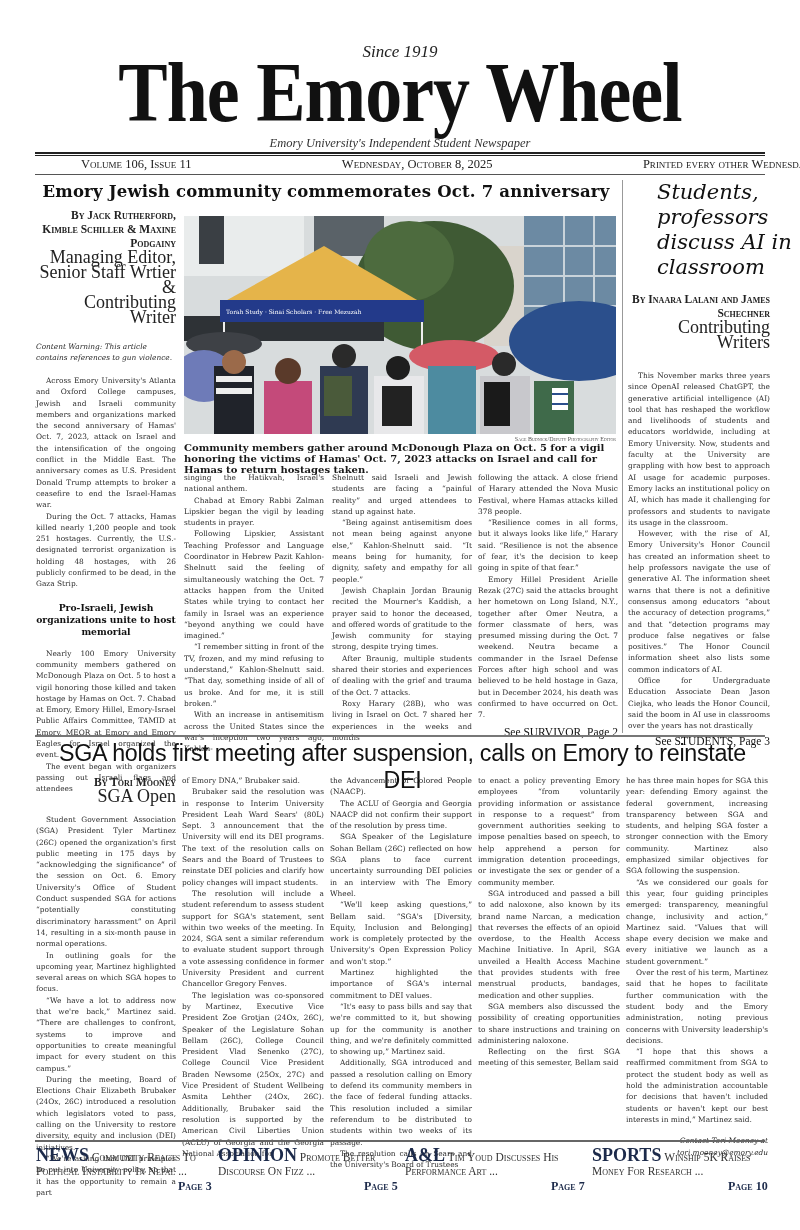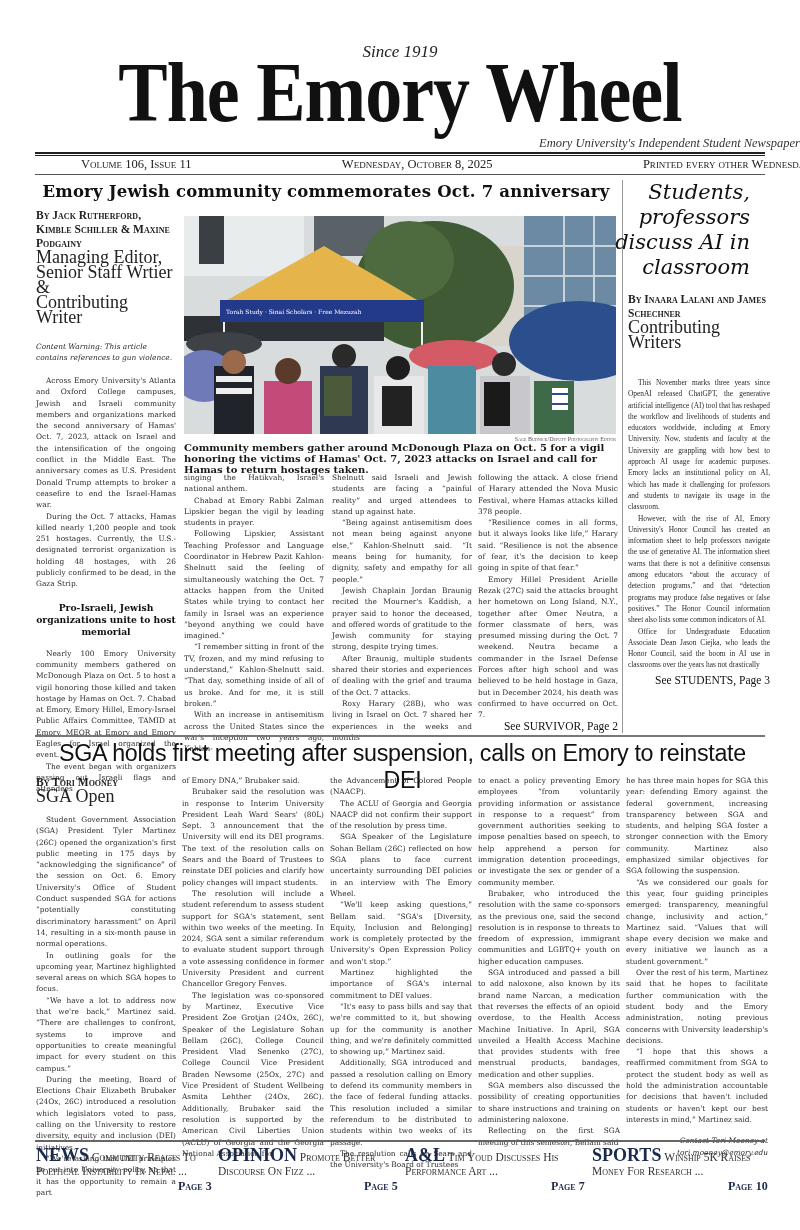--- a/index.html
+++ b/index.html
@@ -5,55 +5,55 @@
   * { box-sizing: border-box; margin: 0; padding: 0; }
   html, body { width: 800px; height: 1230px; background: #ffffff; overflow: hidden; }
   body { font-family: "DejaVu Serif", serif; color: #1a1a1a; position: relative; }
 
   .masthead { position: absolute; left: 0; top: 0; width: 800px; height: 150px; text-align: center; }
   .since { position: absolute; top: 42px; left: 0; width: 800px; text-align: center;
     font-family: "Liberation Serif", serif; font-style: italic; font-size: 17px; color: #222; }
   .nameplate { position: absolute; top: 50px; left: 0; width: 800px; text-align: center;
     font-family: "Liberation Serif", serif; font-weight: bold; font-size: 74px; letter-spacing: -1px;
     color: #111; transform: scaleY(1.15); transform-origin: top center; line-height: 1; }
-  .tagline { position: absolute; top: 136px; left: 0; width: 800px; text-align: right;
+  .tagline { position: absolute; top: 136px; left: 0; width: 800px; text-align: center;
     font-family: "Liberation Serif", serif; font-style: italic; font-size: 12.5px; color: #333; }
 
   .folio-rule-top { position: absolute; left: 35px; width: 730px; top: 152px; height: 2px; background: #222; }
   .folio-rule-top2 { position: absolute; left: 35px; width: 730px; top: 155px; height: 1px; background: #222; }
   .folio { position: absolute; left: 35px; width: 730px; top: 157px; height: 16px;
     font-family: "Liberation Serif", serif; font-variant: small-caps; font-size: 12.5px; color: #222;
     display: flex; justify-content: space-between; margin-left: 46px; }
   .folio-rule-bot { position: absolute; left: 35px; width: 730px; top: 174px; height: 1px; background: #555; }
 
   .hed1 { position: absolute; left: 36px; top: 182px; width: 580px; text-align: center;
     font-family: "DejaVu Serif", serif; font-weight: bold; font-size: 16.5px; color: #111; letter-spacing: 0.2px; }
   .vrule { position: absolute; left: 622px; top: 180px; width: 1px; height: 553px; background: #999; }
 
-  .byline { font-family: "Liberation Serif", serif; text-align: left; color: #222; }
+  .byline { font-family: "Liberation Serif", serif; text-align: right; color: #222; }
   .byline .by { font-variant: small-caps; font-weight: bold; font-size: 11.5px; line-height: 14px; }
   .byline .role { font-size: 18px; line-height: 15px; }
 
   .col { position: absolute; font-family: "DejaVu Serif", serif; font-size: 7.4px; line-height: 11.3px;
     color: #2a2a2a; text-align: justify; }
   .col p { text-indent: 10px; }
   .col p.noind { text-indent: 0; }
   .cw { font-style: italic; font-size: 7.4px; line-height: 11px; text-align: left; }
   .subhed { font-weight: bold; font-size: 9.2px; line-height: 12px; text-align: center; color: #111; text-indent: 0 !important; }
 
   .photo { position: absolute; left: 184px; top: 216px; width: 432px; height: 218px; overflow: hidden; background: #cfd4d6; }
   .credit { position: absolute; left: 184px; top: 436px; width: 432px; text-align: right;
     font-family: "Liberation Serif", serif; font-variant: small-caps; font-size: 6px; color: #555; }
   .caption { position: absolute; left: 184px; top: 442px; width: 436px;
     font-family: "DejaVu Serif", serif; font-weight: bold; font-size: 10px; line-height: 11px; color: #1a1a1a; }
 
   .jump { font-family: "Liberation Serif", serif; font-size: 11.5px; color: #111; text-align: right; }
   .jump b { font-weight: normal; }
 
-  .ai-hed { position: absolute; left: 608px; top: 180px; width: 142px; text-align: right;
+  .ai-hed { position: absolute; left: 657px; top: 180px; width: 142px; text-align: left;
     font-family: "DejaVu Serif", serif; font-style: italic; font-size: 21px; line-height: 25px; color: #111; }
 
   .hrule-mid { position: absolute; left: 35px; width: 730px; top: 735px; height: 2px; background: #777; }
   .sga-hed { position: absolute; left: 35px; top: 740px; width: 735px; text-align: center;
     font-family: "Liberation Sans", sans-serif; font-size: 23.5px; color: #111; letter-spacing: -0.3px;
     transform: scaleX(0.99); }
 
   .hrule-bot { position: absolute; left: 35px; width: 730px; top: 1140px; height: 2px; background: #666; }
 
   .teaser { position: absolute; top: 1148px; font-family: "Liberation Serif", serif; color: #333; font-size: 11px; line-height: 14px; }
@@ -168,34 +168,34 @@
   <p>“Being against antisemitism does not mean being against anyone else,” Kahlon-Shelnutt said. “It means being for humanity, for dignity, safety and empathy for all people.”</p>
   <p>Jewish Chaplain Jordan Braunig recited the Mourner's Kaddish, a prayer said to honor the deceased, and offered words of gratitude to the Jewish community for staying strong, despite trying times.</p>
   <p>After Braunig, multiple students shared their stories and experiences of dealing with the grief and trauma of the Oct. 7 attacks.</p>
   <p>Roxy Harary (28B), who was living in Israel on Oct. 7 shared her experiences in the weeks and months</p>
 </div>
 
 <div class="col" style="left:478px; top:472px; width:140px;">
   <p class="noind">following the attack. A close friend of Harary attended the Nova Music Festival, where Hamas attacks killed 378 people.</p>
   <p>“Resilience comes in all forms, but it always looks like life,” Harary said. “Resilience is not the absence of fear, it's the decision to keep going in spite of that fear.”</p>
   <p>Emory Hillel President Arielle Rezak (27C) said the attacks brought her hometown on Long Island, N.Y., together after Omer Neutra, a former classmate of hers, was presumed missing during the Oct. 7 weekend. Neutra became a commander in the Israel Defense Forces after high school and was believed to be held hostage in Gaza, but in December 2024, his death was confirmed to have occurred on Oct. 7.</p>
-  <div class="jump" style="margin-top:0;">
+  <div class="jump" style="margin-top:6px;">
     <span>See </span><b>SURVIVOR</b><span>, Page 2</span>
   </div>
 </div>
 
 <div class="vrule"></div>
 
 <div class="ai-hed">Students, professors discuss AI in classroom</div>
 <div class="col" style="left:628px; top:292px; width:142px;">
   <div class="byline">
     <div class="by">By Inaara Lalani and James Schechner</div>
     <div class="role">Contributing Writers</div>
   </div>
-  <div style="margin-top:27px;font-family:Liberation Serif, serif;">
+  <div style="margin-top:20px;">
     <p>This November marks three years since OpenAI released ChatGPT, the generative artificial intelligence (AI) tool that has reshaped the workflow and livelihoods of students and educators worldwide, including at Emory University. Now, students and faculty at the University are grappling with how best to approach AI usage for academic purposes. Emory lacks an institutional policy on AI, which has made it challenging for professors and students to navigate its usage in the classroom.</p>
     <p>However, with the rise of AI, Emory University's Honor Council has created an information sheet to help professors navigate the use of generative AI. The information sheet warns that there is not a definitive consensus among educators “about the accuracy of detection programs,” and that “detection programs may produce false negatives or false positives.” The Honor Council information sheet also lists some common indicators of AI.</p>
     <p>Office for Undergraduate Education Associate Dean Jason Ciejka, who leads the Honor Council, said the boom in AI use in classrooms over the years has not drastically</p>
   </div>
   <div class="jump" style="margin-top:4px;">
     <span>See </span><b>STUDENTS</b><span>, Page 3</span>
   </div>
 </div>
 
 <div class="hrule-mid"></div>
@@ -229,21 +229,20 @@
   <p>SGA Speaker of the Legislature Sohan Bellam (26C) reflected on how SGA plans to face current uncertainty surrounding DEI policies in an interview with The Emory Wheel.</p>
   <p>“We'll keep asking questions,” Bellam said. “SGA's [Diversity, Equity, Inclusion and Belonging] work is completely protected by the University's Open Expression Policy and won't stop.”</p>
   <p>Martinez highlighted the importance of SGA's internal commitment to DEI values.</p>
   <p>“It's easy to pass bills and say that we're committed to it, but showing up for the community is another thing, and we're definitely committed to showing up,” Martinez said.</p>
   <p>Additionally, SGA introduced and passed a resolution calling on Emory to defend its community members in the face of federal funding attacks. This resolution included a similar referendum to be distributed to students within two weeks of its passage.</p>
   <p>The resolution calls on Sears and the University's Board of Trustees</p>
 </div>
 
 <div class="col" style="left:478px; top:775px; width:142px;">
   <p class="noind">to enact a policy preventing Emory employees “from voluntarily providing information or assistance in response to a request” from government authorities seeking to impose penalties based on speech, to help apprehend a person for immigration detention proceedings, or investigate the sex or gender of a community member.</p>
-  <p>Brubaker, who introduced the resolution with the same co-sponsors as the previous one, said the second resolution is in response to threats to freedom of expression, immigrant communities and LGBTQ+ youth on higher education campuses.</p>
   <p>SGA introduced and passed a bill to add naloxone, also known by its brand name Narcan, a medication that reverses the effects of an opioid overdose, to the Health Access Machine Initiative. In April, SGA unveiled a Health Access Machine that provides students with free menstrual products, bandages, medication and other supplies.</p>
   <p>SGA members also discussed the possibility of creating opportunities to share instructions and training on administering naloxone.</p>
   <p>Reflecting on the first SGA meeting of this semester, Bellam said</p>
 </div>
 
 <div class="col" style="left:626px; top:775px; width:142px;">
   <p class="noind">he has three main hopes for SGA this year: defending Emory against the federal government, increasing transparency between SGA and students, and helping SGA foster a stronger connection with the Emory community. Martinez also emphasized similar objectives for SGA following the suspension.</p>
   <p>“As we considered our goals for this year, four guiding principles emerged: transparency, meaningful change, inclusivity and action,” Martinez said. “Values that will shape every decision we make and every initiative we launch as a student government.”</p>
   <p>Over the rest of his term, Martinez said that he hopes to facilitate further communication with the student body and the Emory administration, noting previous concerns with University leadership's decisions.</p>
   <p>“I hope that this shows a reaffirmed commitment from SGA to protect the student body as well as hold the administration accountable for decisions that haven't included students or haven't kept our best interests in mind,” Martinez said.</p>

